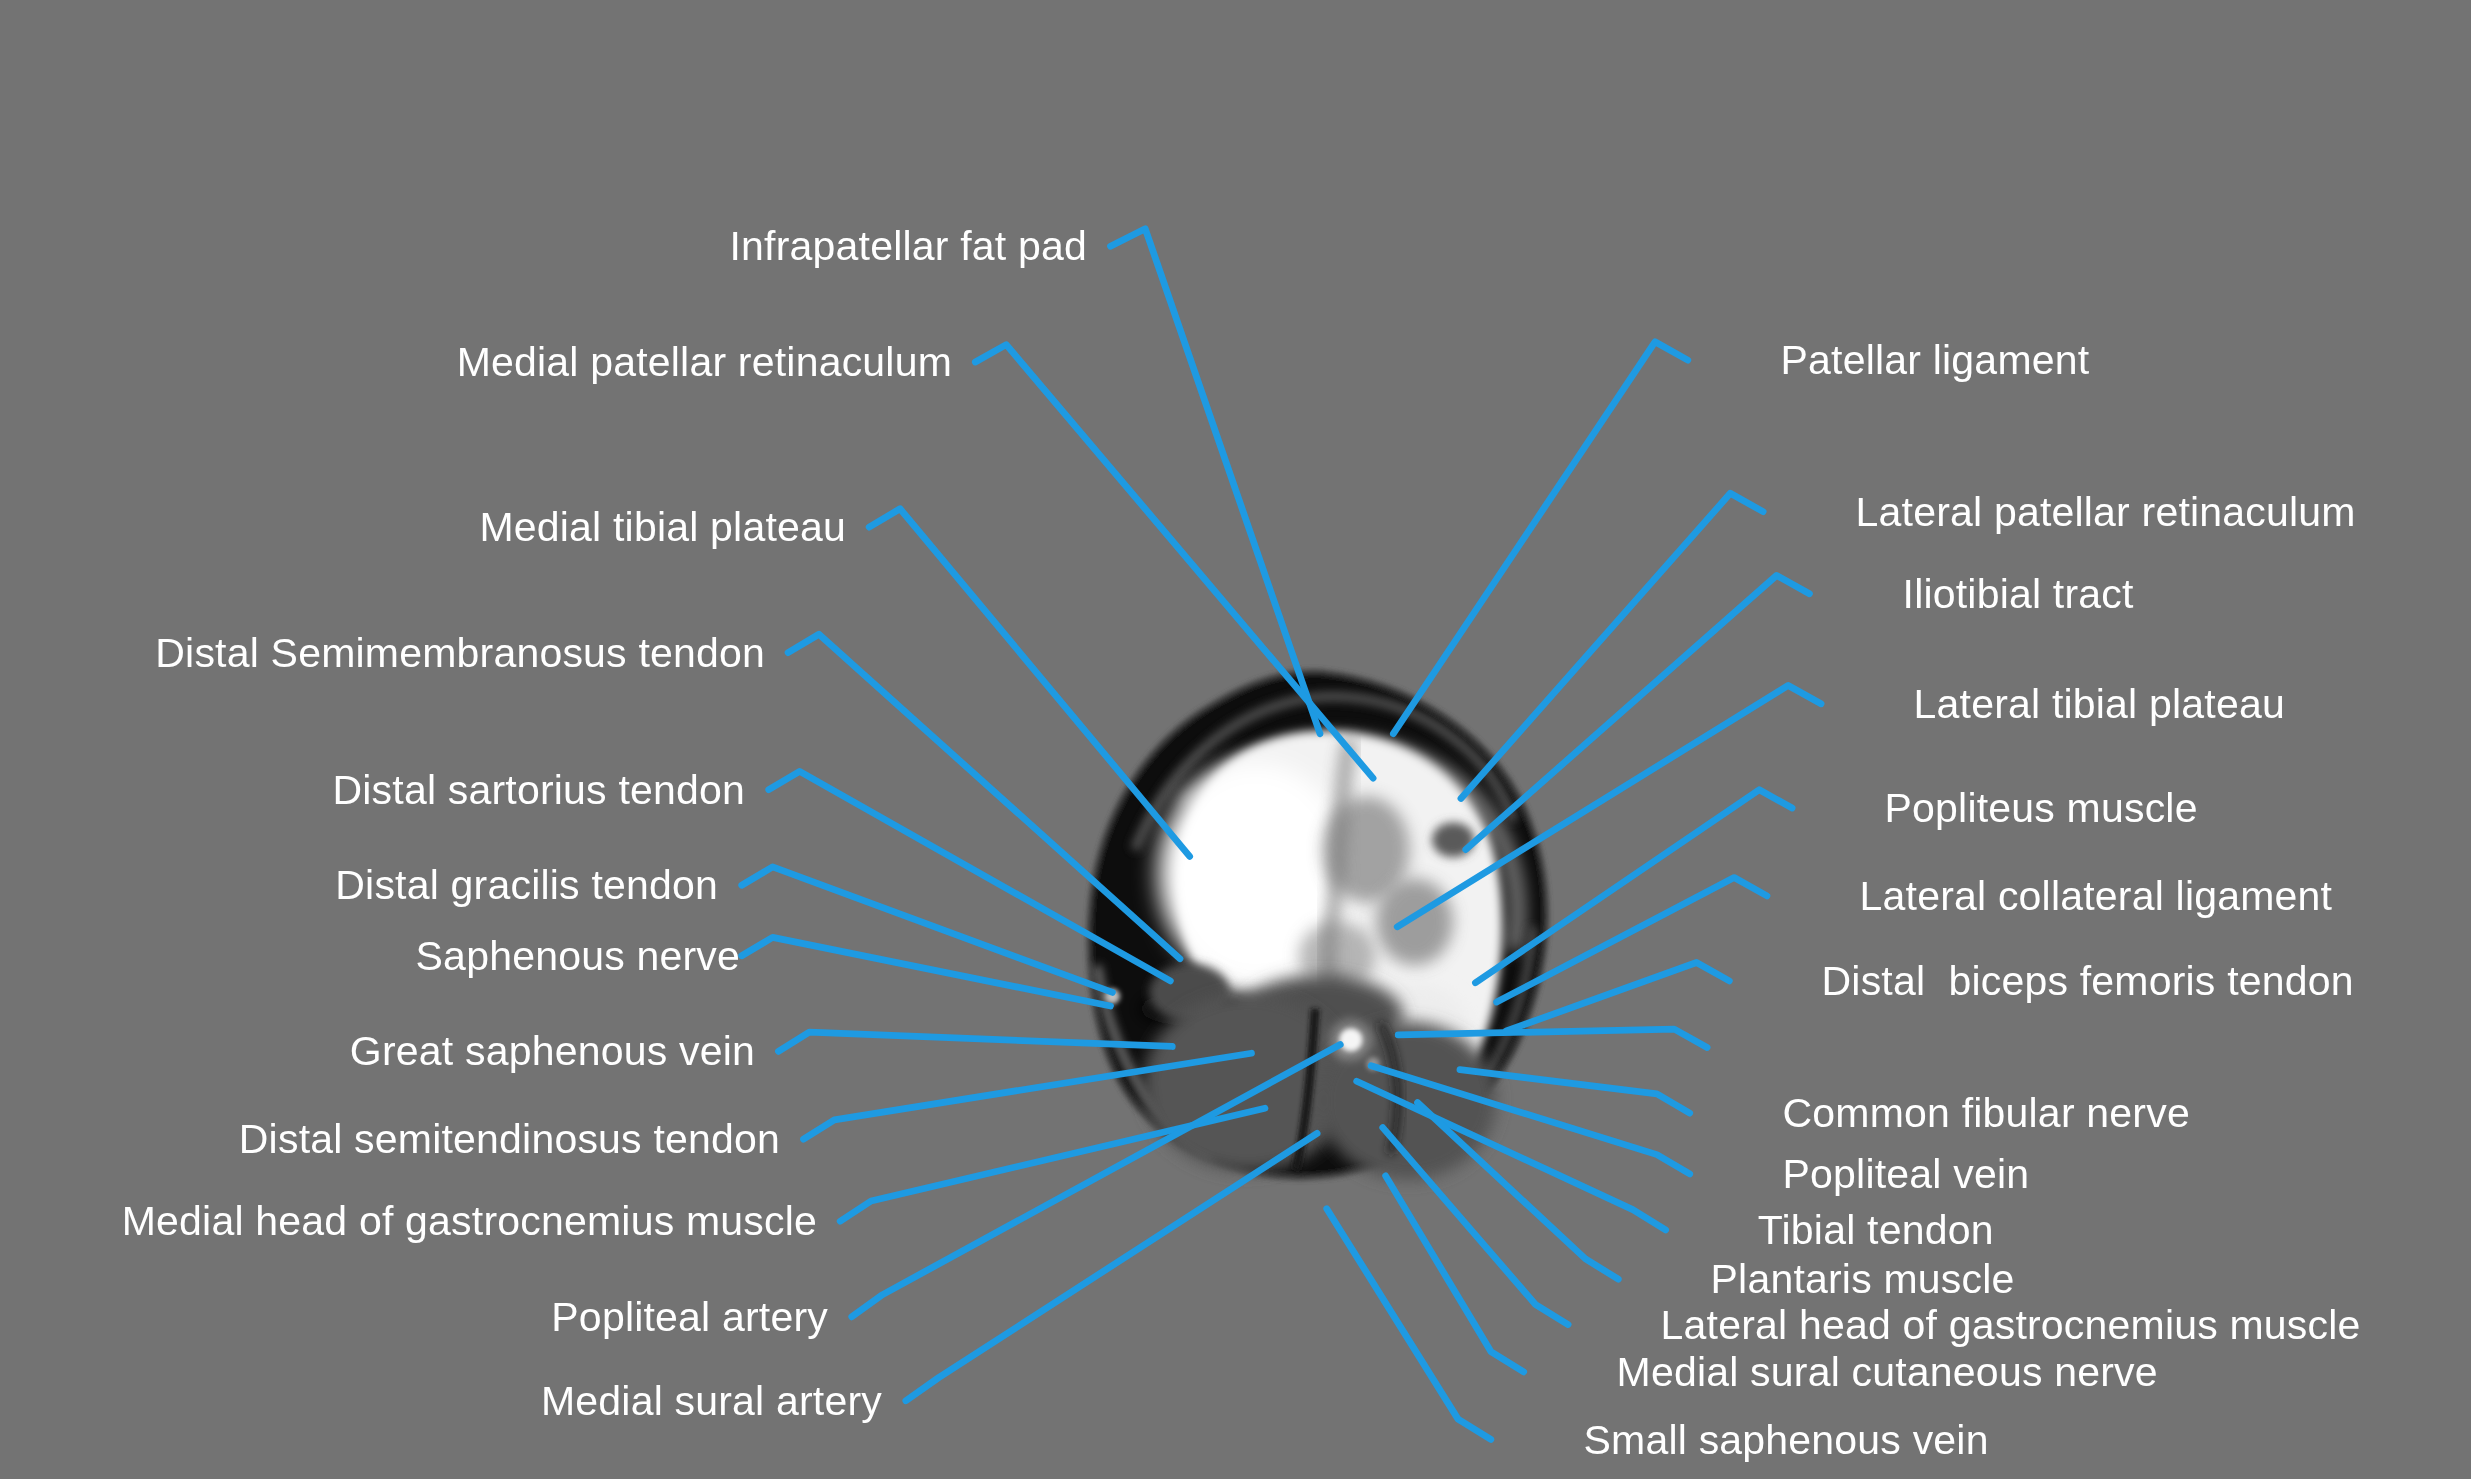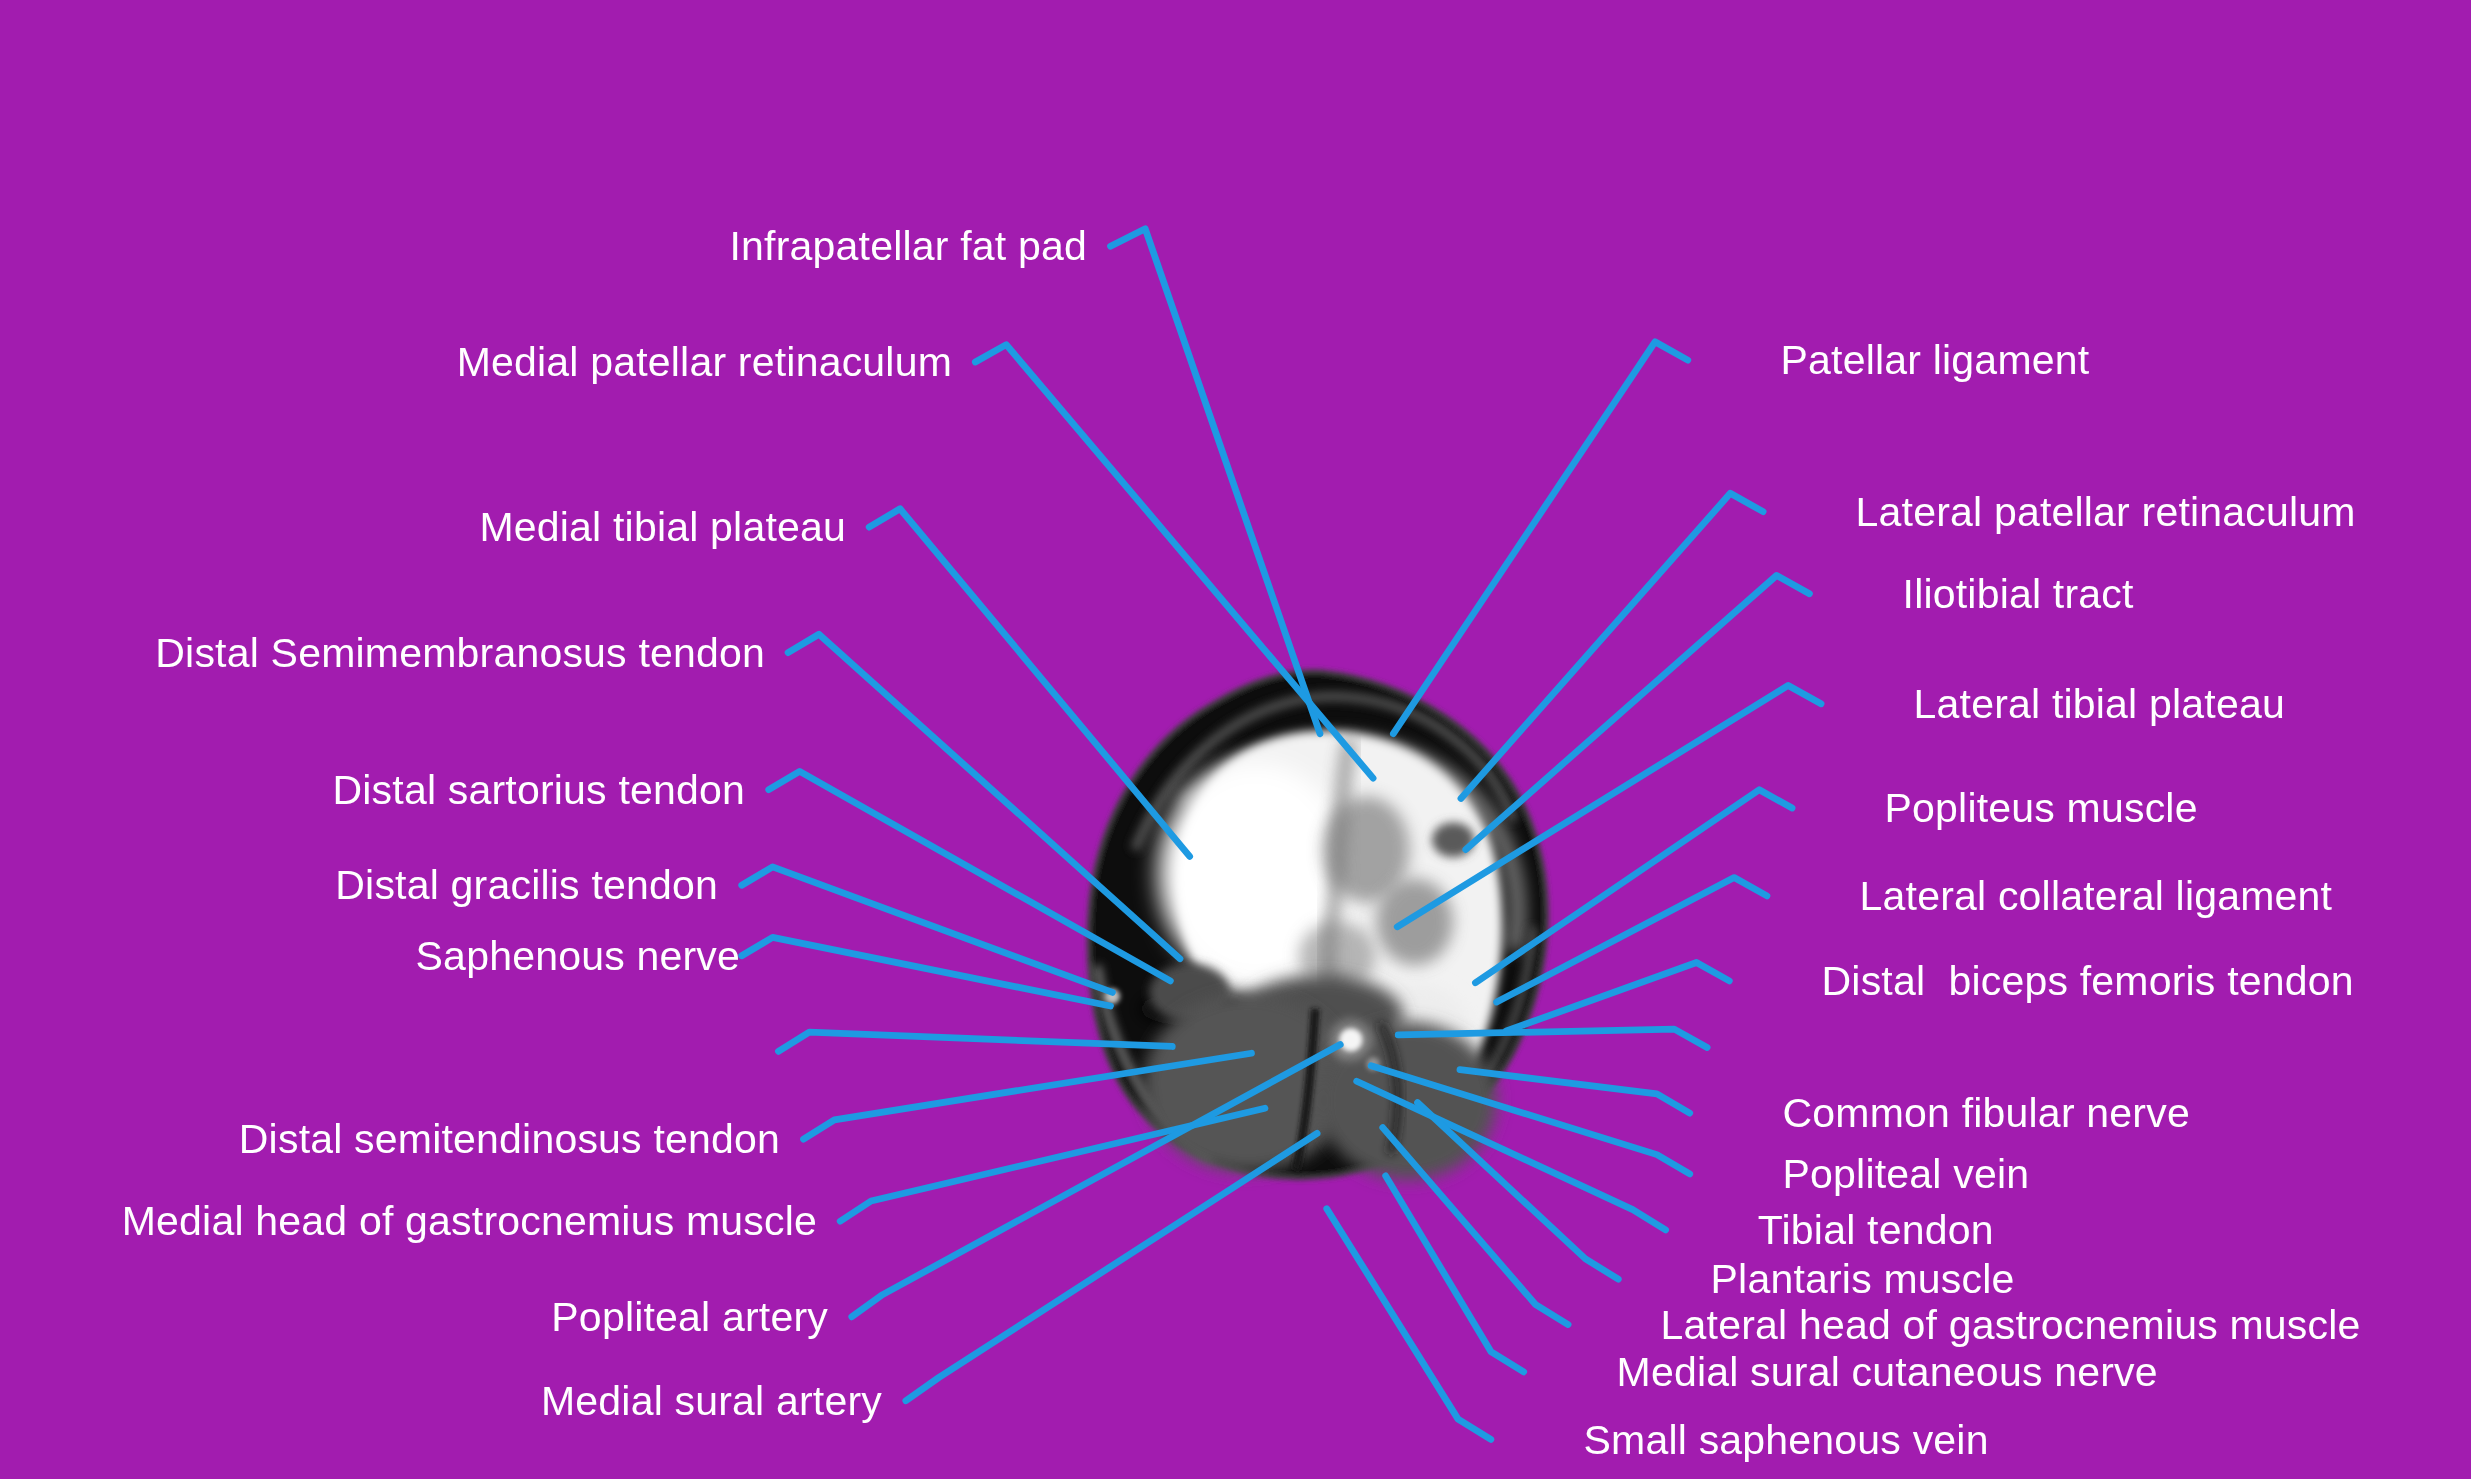--- a/index.html
+++ b/index.html
@@ -9,21 +9,21 @@
   #labels-layer{position:absolute;left:0;top:0;width:2472px;height:1479px;pointer-events:none;}
   .label{position:absolute;color:#fff;font-size:41px;line-height:50px;font-weight:400;
          white-space:pre;letter-spacing:0.2px;}
   .label.left{transform:translate(-100%,-50%);text-align:right;}
   .label.right{transform:translate(0,-50%);text-align:left;}
   polyline.leader{fill:none;stroke-width:7px;stroke-linecap:round;stroke-linejoin:round;}
 </style>
 </head>
 <body>
 
-<div id="stage" style="background: #a21caf;">
+<div id="stage" style="background: #737373;">
 
   <svg id="ct-layer" viewBox="0 0 2560 1532" xmlns="http://www.w3.org/2000/svg">
     <defs>
       <filter id="b3" x="-50%" y="-50%" width="200%" height="200%">
           <feGaussianBlur stdDeviation="3"></feGaussianBlur>
         </filter>
       <filter id="b5" x="-50%" y="-50%" width="200%" height="200%">
           <feGaussianBlur stdDeviation="5"></feGaussianBlur>
         </filter>
       <filter id="b8" x="-50%" y="-50%" width="200%" height="200%">
@@ -128,20 +128,23 @@
     </div>
       <div class="label left" style="top: 653px; left: 765px; color: rgb(255, 255, 255);">
       <span>Distal Semimembranosus tendon</span>
     </div>
       <div class="label left" style="top: 885px; left: 718px; color: rgb(255, 255, 255);">
       <span>Distal gracilis tendon</span>
     </div>
       <div class="label left" style="top: 956px; left: 740px; color: rgb(255, 255, 255); text-align: right;">
       <span>Saphenous nerve</span>
     </div>
+      <div class="label left" style="top: 1051px; left: 755px; color: rgb(255, 255, 255);">
+      <span>Great saphenous vein</span>
+    </div>
       <div class="label left" style="top: 1139px; left: 780px; color: rgb(255, 255, 255);">
       <span>Distal semitendinosus tendon</span>
     </div>
       <div class="label left" style="top: 1221px; left: 817px; color: rgb(255, 255, 255);">
       <span>Medial head of gastrocnemius muscle</span>
     </div>
       <div class="label left" style="top: 1317px; left: 828px; color: rgb(255, 255, 255);">
       <span>Popliteal artery</span>
     </div>
       <div class="label left" style="top: 1401px; left: 882px; color: rgb(255, 255, 255);">

